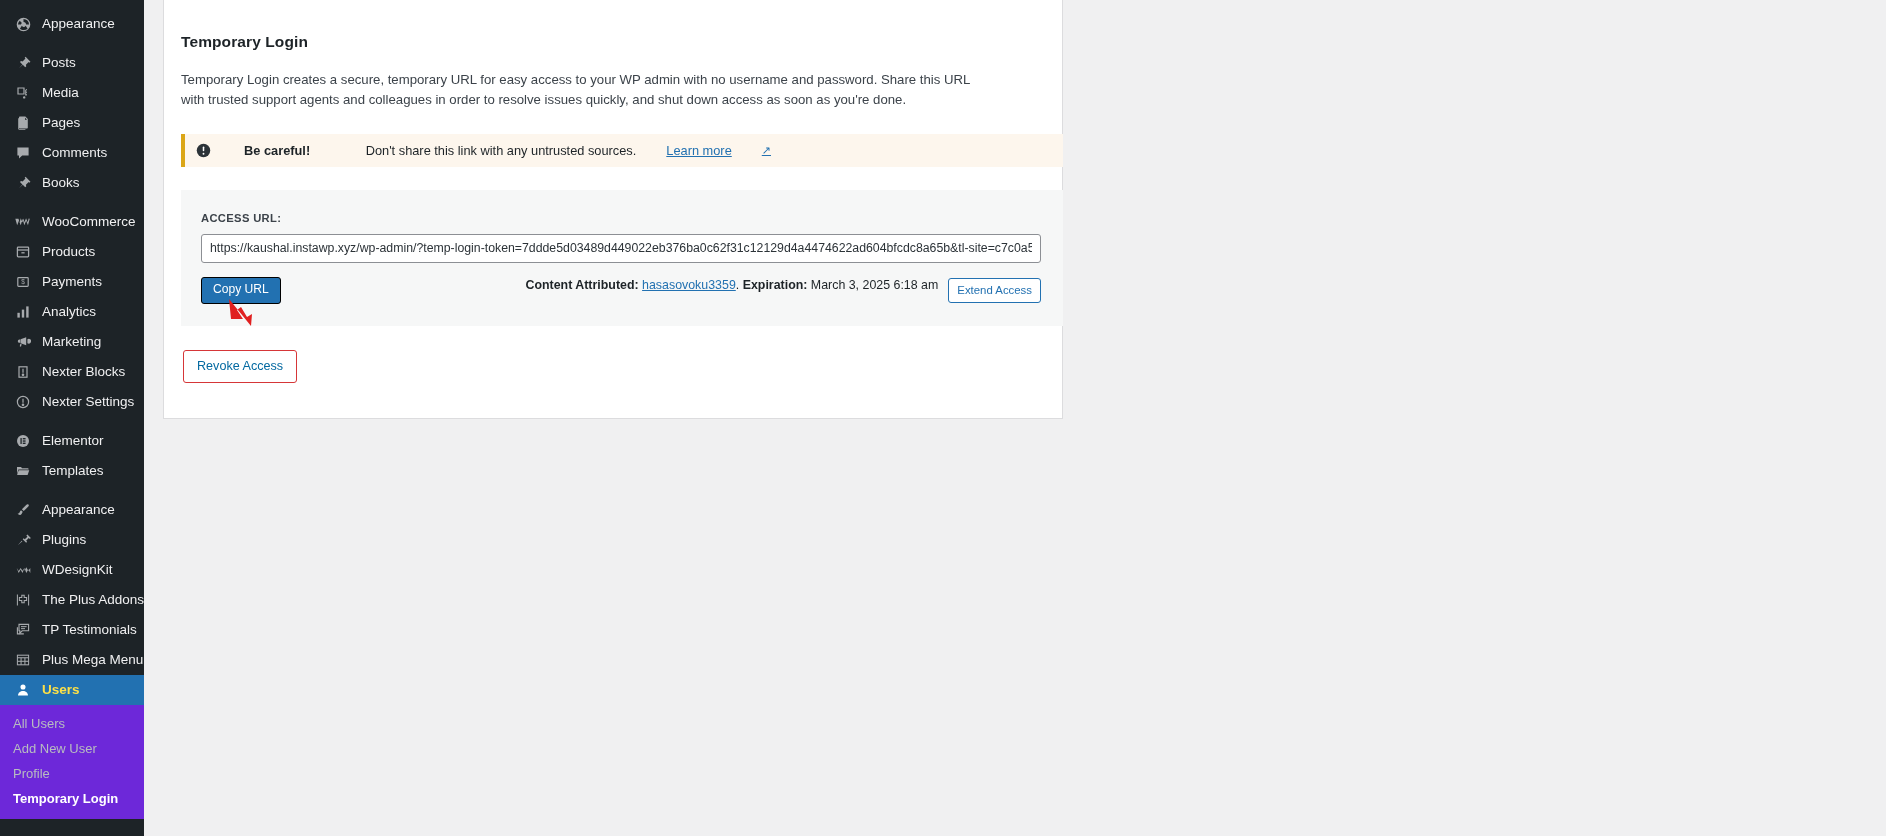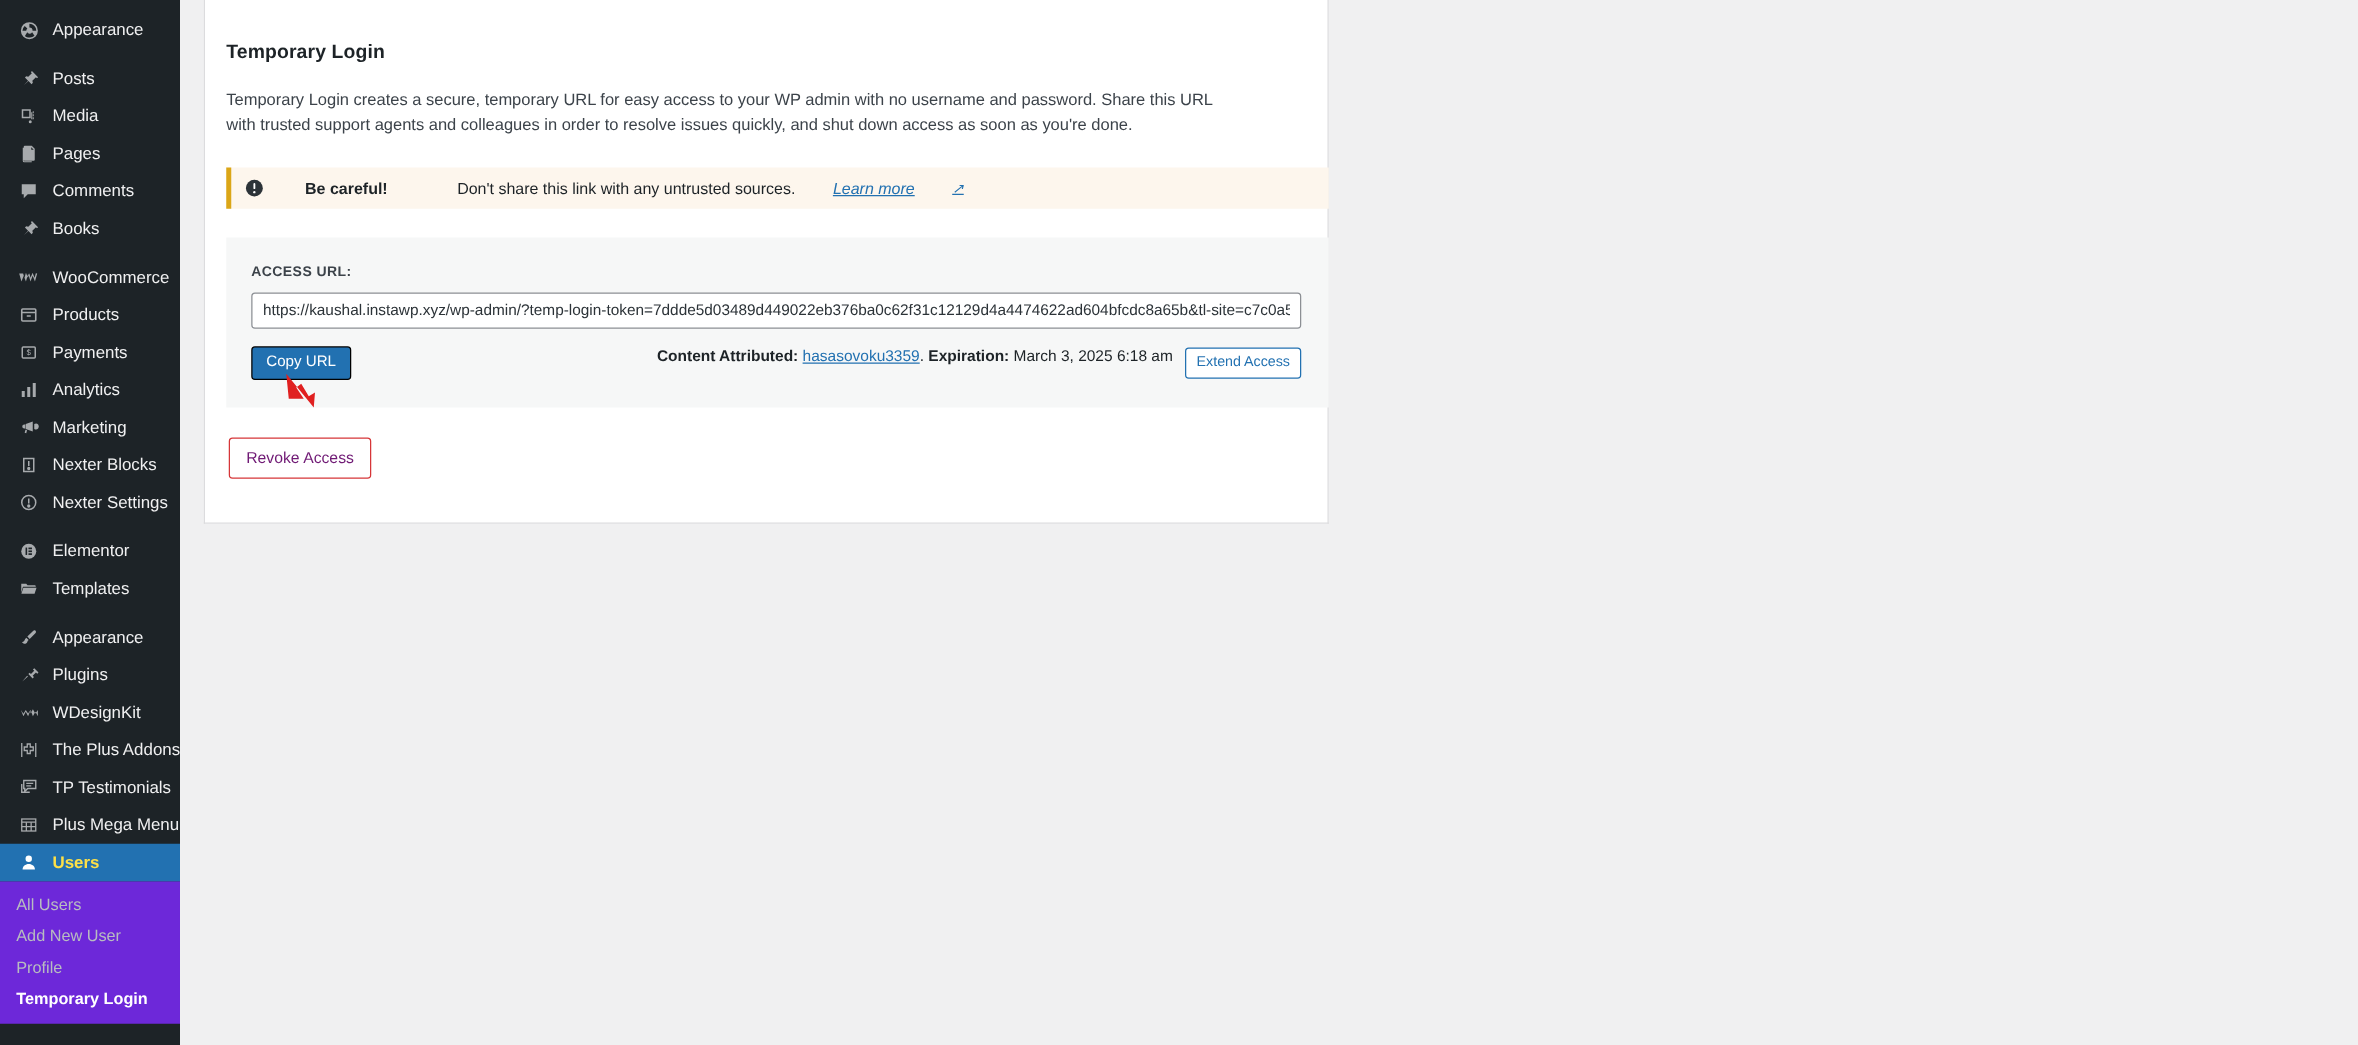--- a/index.html
+++ b/index.html
@@ -119,21 +119,20 @@
     width: 15px; height: 15px;
     flex: 0 0 15px;
     margin-right: 7px;
     display: block;
   }
   .notice b { font-weight: 700; }
   .notice .notice-txt { margin-right: 4px; }
   .notice a {
     color: #2271b1;
     text-decoration: underline;
-    font-style: italic;
   }
   .ext-arrow {
     display: inline-block;
     margin-left: 4px;
     font-size: 11px;
     color: #3c434a;
     text-decoration: none;
   }
 
   .panel {
@@ -203,21 +202,21 @@
     cursor: pointer;
     line-height: 1.25;
     white-space: nowrap;
   }
 
   .revoke-wrap { padding: 24px 0 35px 19px; }
   .btn-revoke {
     background: #fff;
     border: 1px solid #d63638;
     border-radius: 3px;
-    color: #701a75;
+    color: #0369a1;
     font-size: 12.6px;
     font-family: "Liberation Sans", sans-serif;
     padding: 7px 13px 8px 13px;
     cursor: pointer;
     line-height: 1.3;
   }
 
   
   #cursor-arrow {
     position: absolute;

